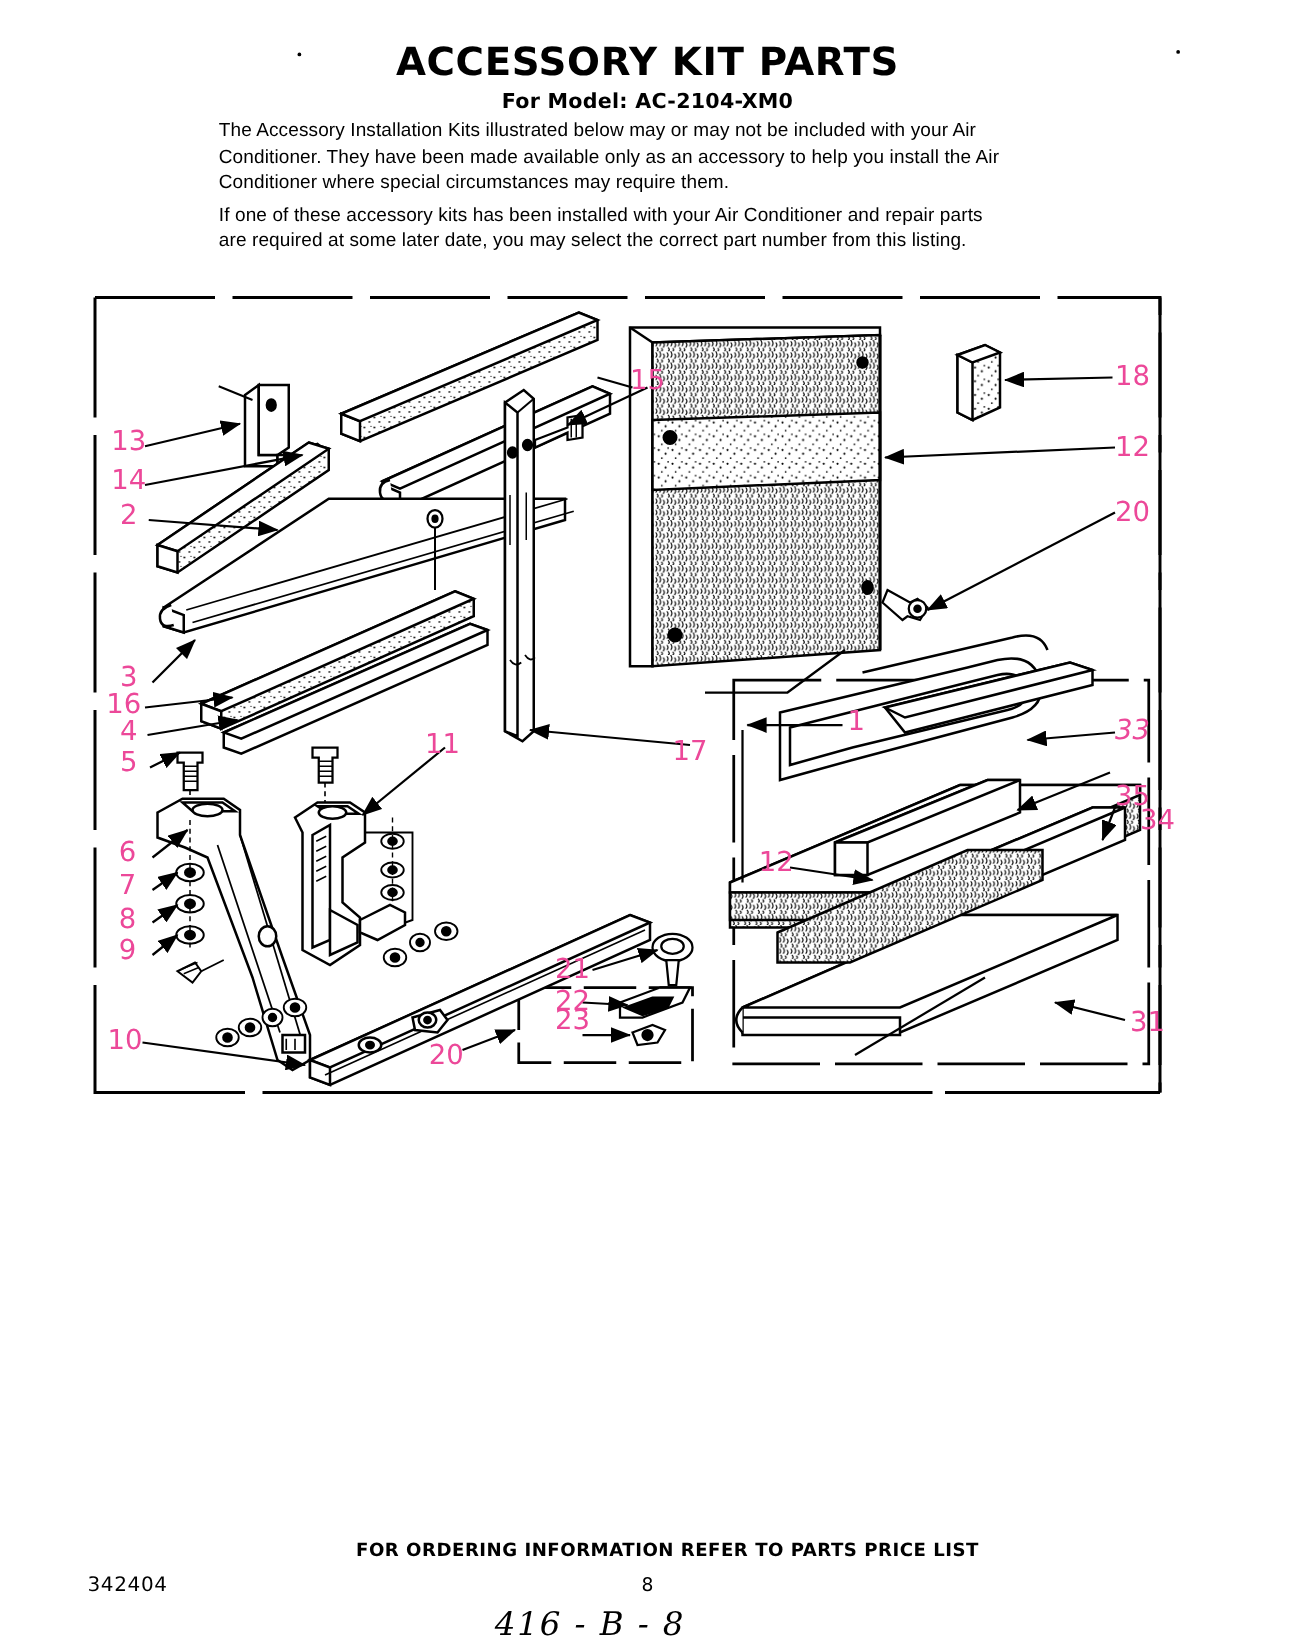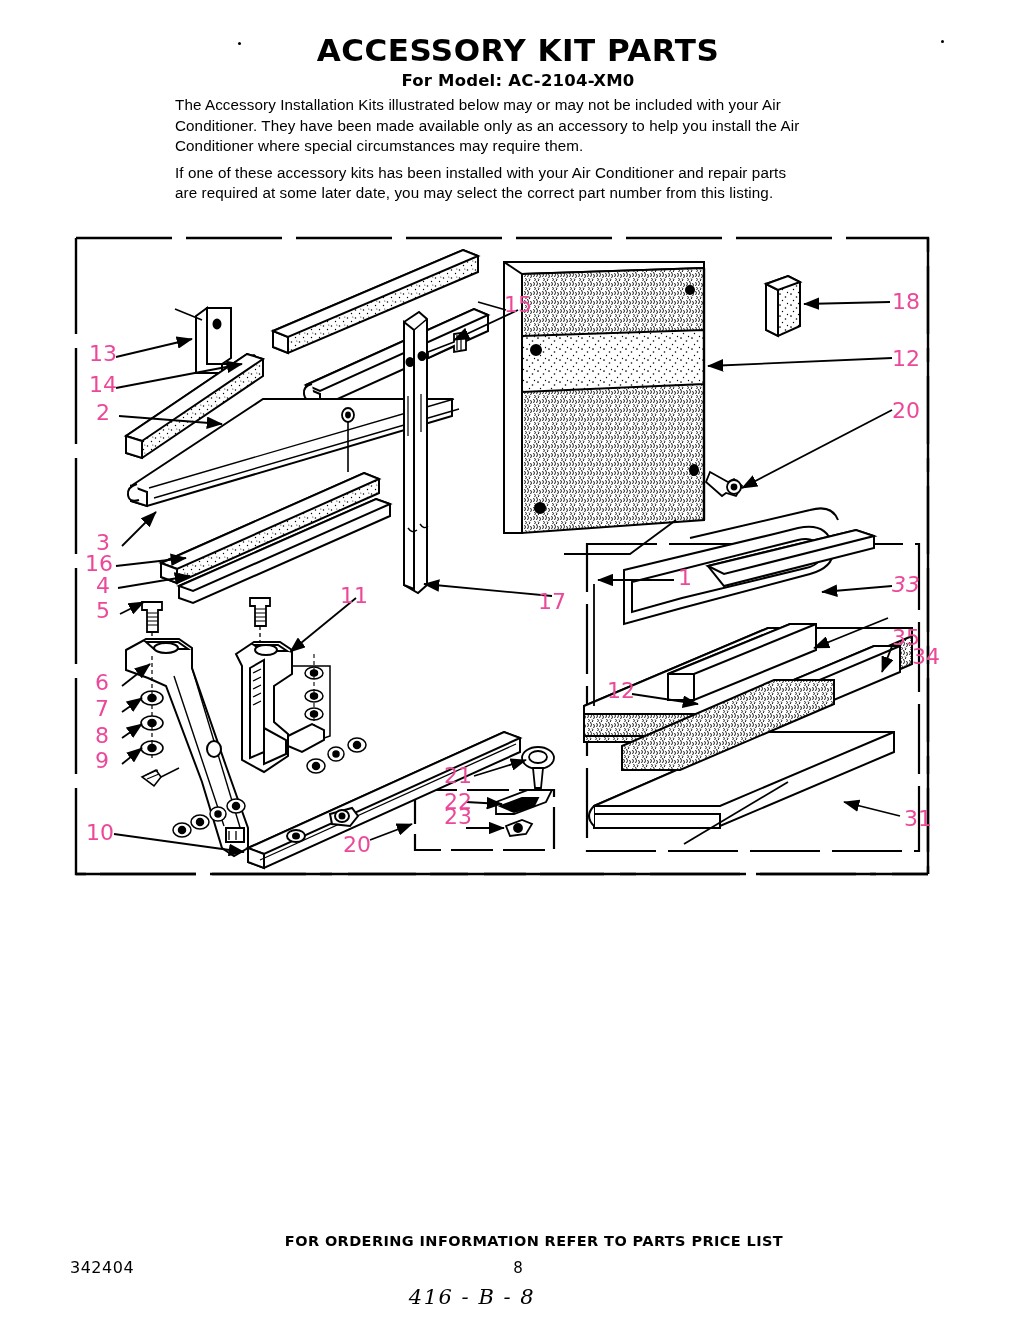--- a/index.html
+++ b/index.html
@@ -117,21 +117,21 @@
     font-size: 15px;
   }
   #footer-handwritten {
     position: absolute;
     left: 0;
     top: 1285px;
     width: 944px;
     text-align: center;
     font-family: "DejaVu Serif", serif;
     font-style: italic;
-    font-size: 21px;
+    font-size: 26px;
     letter-spacing: 1.5px;
   }
   .stray-dot {
     position: absolute;
     width: 3px;
     height: 3px;
     background: #000;
     border-radius: 50%;
   }
 </style>

